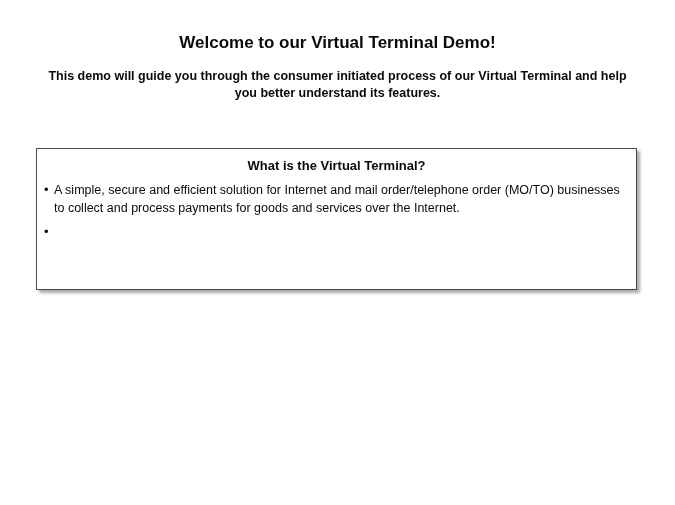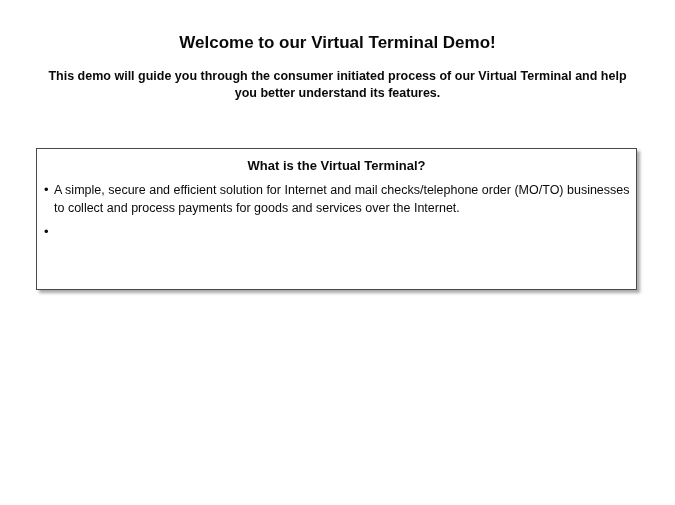--- a/index.html
+++ b/index.html
@@ -74,18 +74,18 @@
 
 <div class="stage">
 
   <h1 class="page-heading">Welcome to our Virtual Terminal Demo!</h1>
 
   <p class="intro">This demo will guide you through the consumer initiated process of our Virtual Terminal and help you better understand its features.</p>
 
   <div class="info-box">
     <h2 class="info-box-title">What is the Virtual Terminal?</h2>
     <ul class="bullet-list">
-        <li><span class="dot">•</span><span class="li-text">A simple, secure and efficient solution for Internet and mail checks/telephone order (MO/TO) businesses to collect and process payments for goods and services over the Internet.</span></li>
+        <li><span class="dot">•</span><span class="li-text">A simple, secure and efficient solution for Internet and mail order/telephone order (MO/TO) businesses to collect and process payments for goods and services over the Internet.</span></li>
         <li><span class="dot">•</span></li>
       </ul>
   </div>
 
 </div>
 
 </body></html>

